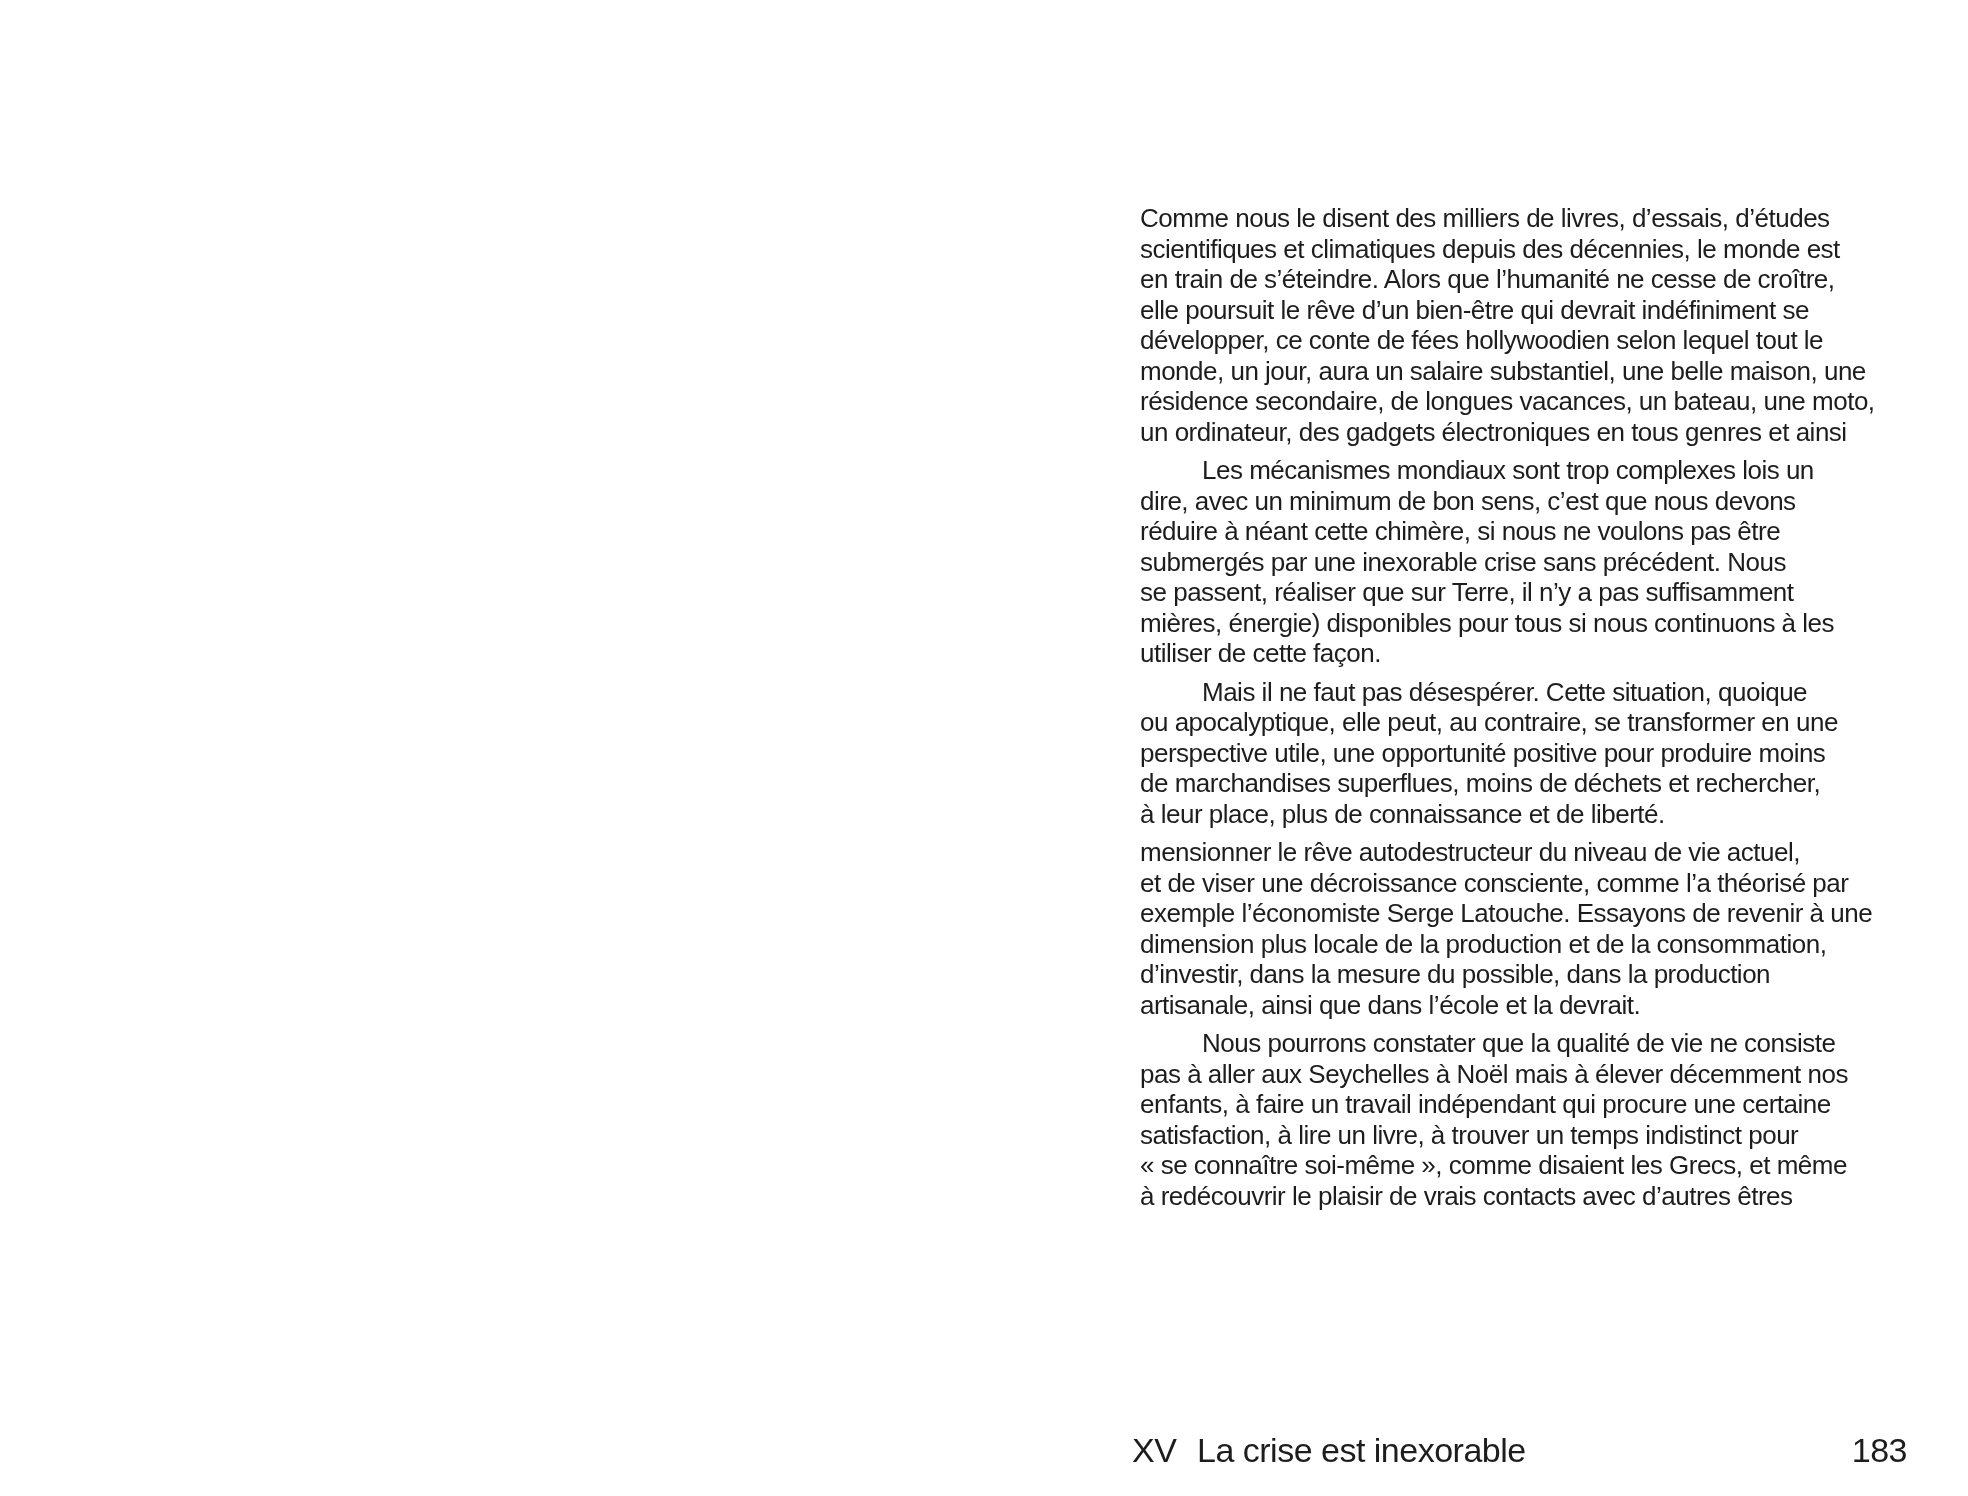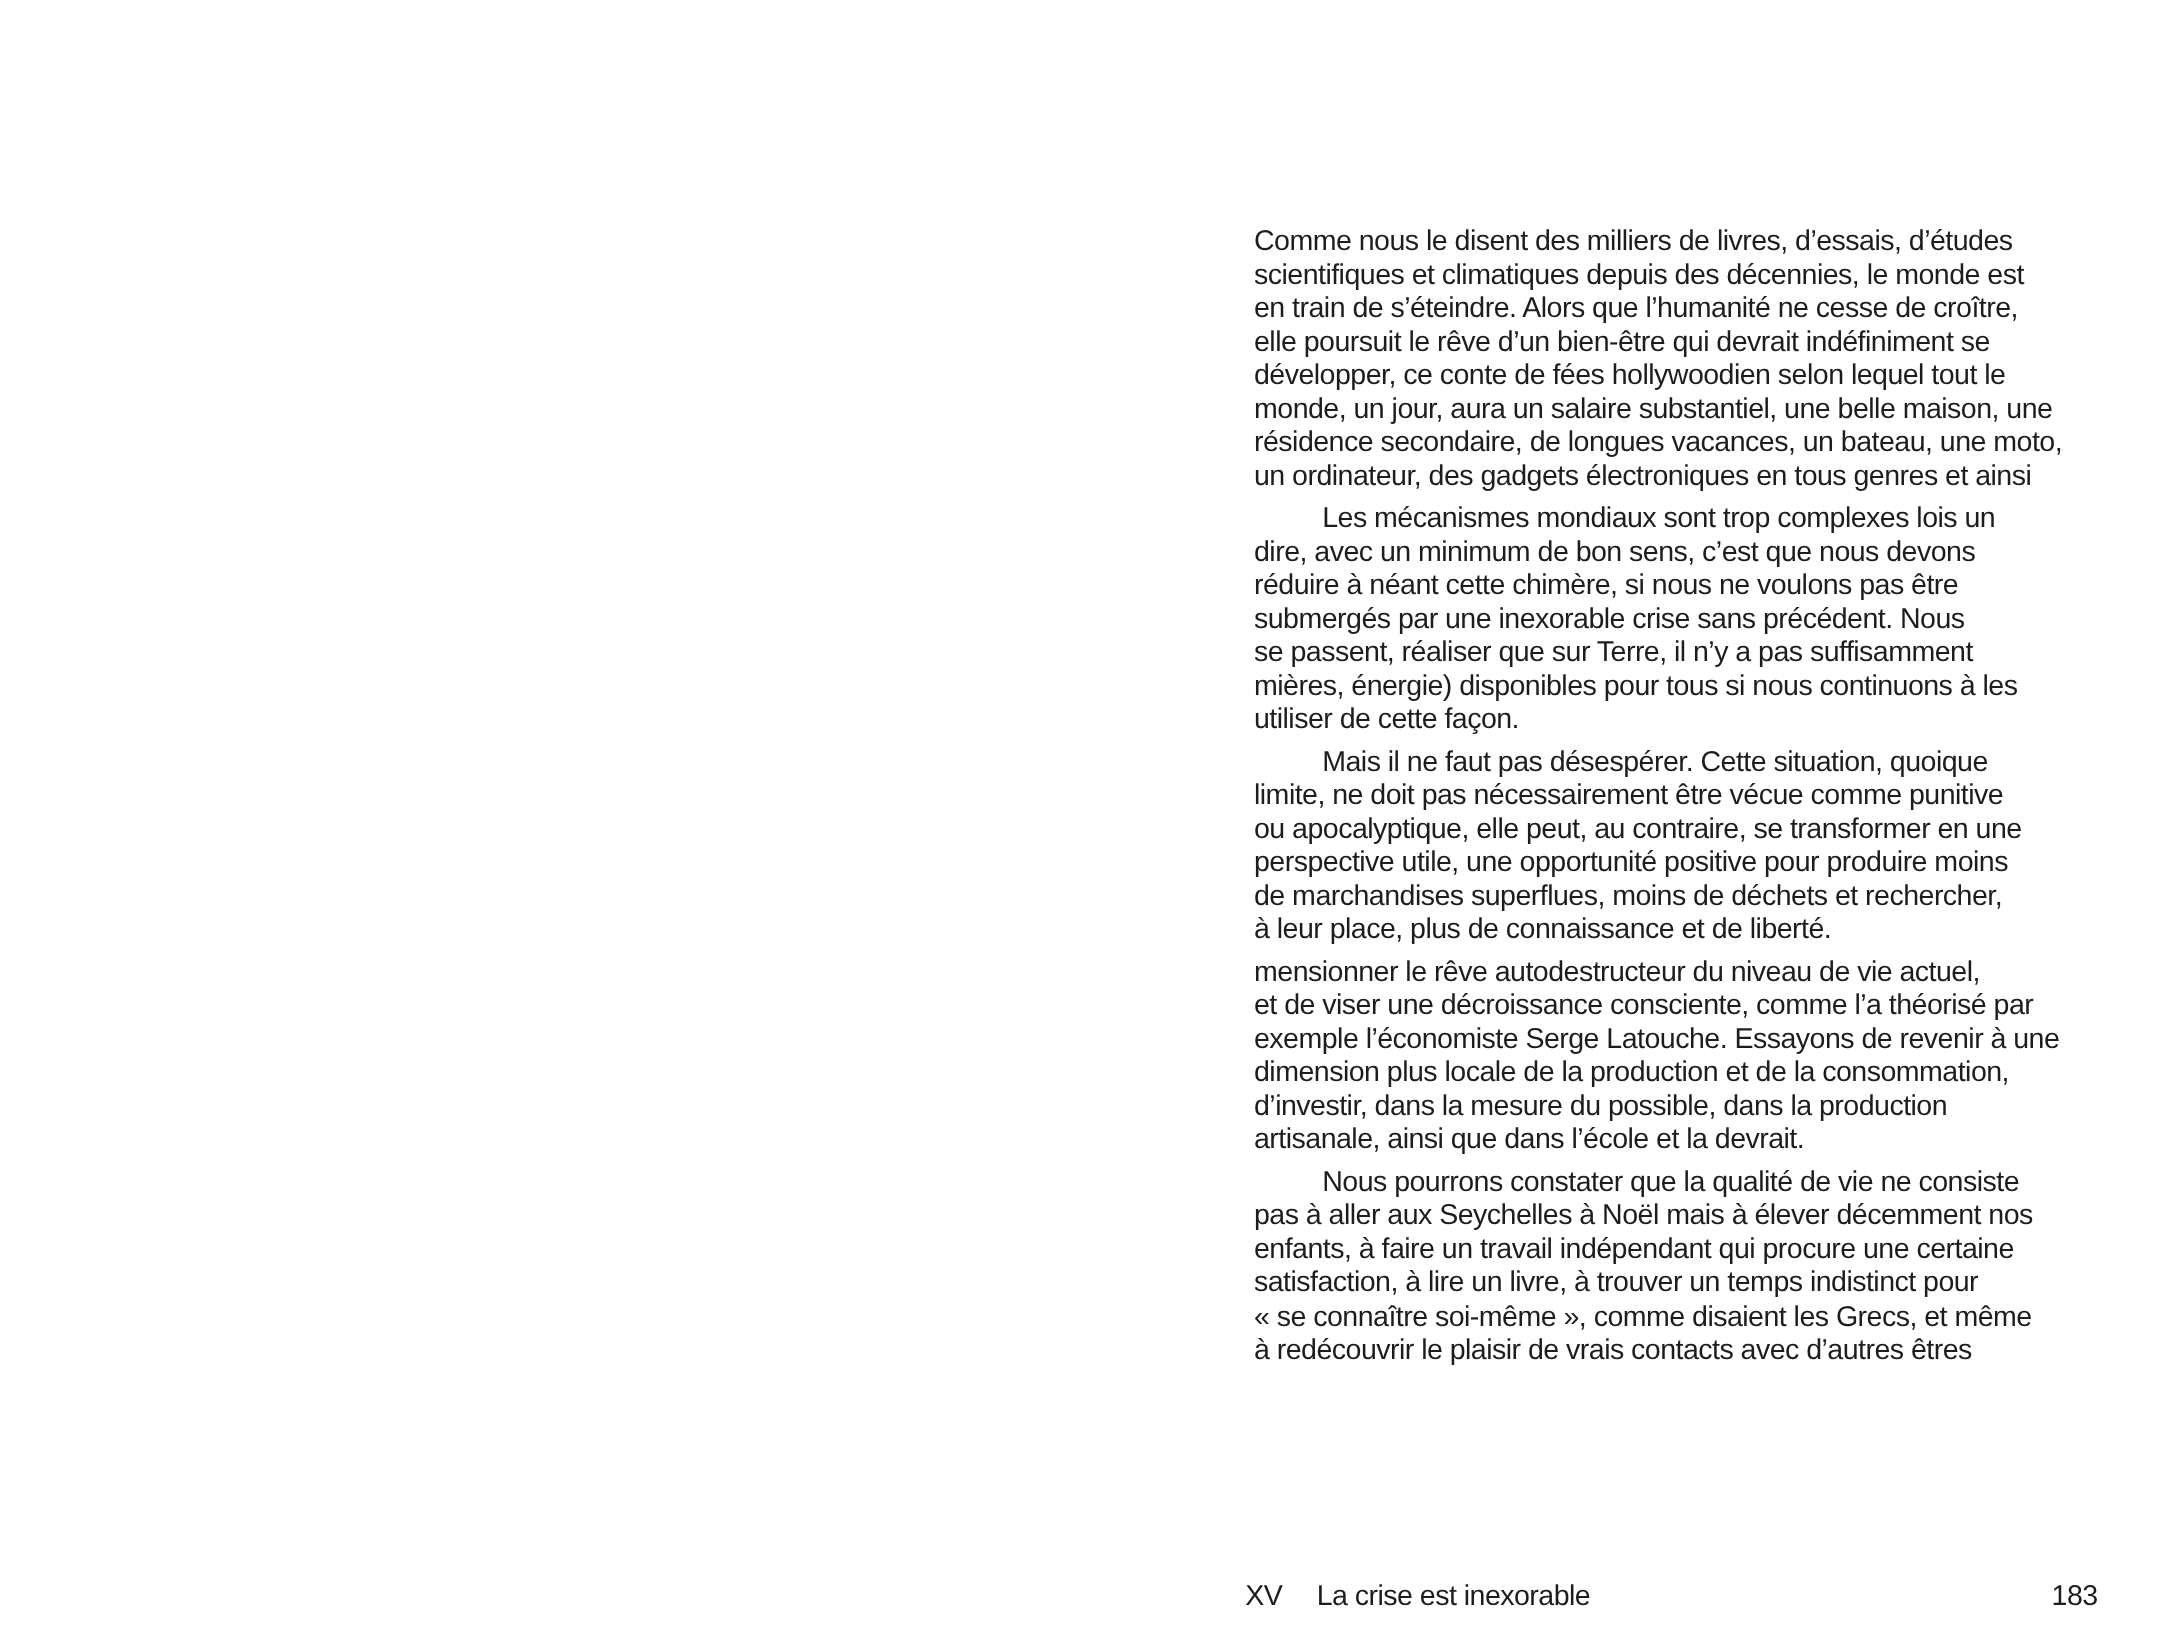--- a/index.html
+++ b/index.html
@@ -48,21 +48,21 @@
   .line.indent {
     padding-left: 66px;
   }
 
   .footer {
     position: absolute;
     left: 1120px;
     top: 1423px;
     width: 783px;
     height: 32px;
-    font-size: 26px;
+    font-size: 34px;
     line-height: 30.5px;
     letter-spacing: -0.5px;
     font-weight: 500;
     color: #1d1d1d;
   }
 
   .footer .chapter-number {
     position: absolute;
     left: 0; top: 0;
     white-space: nowrap;
@@ -103,21 +103,20 @@
         <div class="line indent">Les mécanismes mondiaux sont trop complexes lois un</div>
         <div class="line">dire, avec un minimum de bon sens, c’est que nous devons</div>
         <div class="line">réduire à néant cette chimère, si nous ne voulons pas être</div>
         <div class="line">submergés par une inexorable crise sans précédent. Nous</div>
         <div class="line">se passent, réaliser que sur Terre, il n’y a pas suffisamment</div>
         <div class="line">mières, énergie) disponibles pour tous si nous continuons à les</div>
         <div class="line">utiliser de cette façon.</div>
       </div>
       <div class="paragraph">
         <div class="line indent">Mais il ne faut pas désespérer. Cette situation, quoique</div>
-        <div class="line">limite, ne doit pas nécessairement être vécue comme punitive</div>
         <div class="line">ou apocalyptique, elle peut, au contraire, se transformer en une</div>
         <div class="line">perspective utile, une opportunité positive pour produire moins</div>
         <div class="line">de marchandises superflues, moins de déchets et rechercher,</div>
         <div class="line">à leur place, plus de connaissance et de liberté.</div>
       </div>
       <div class="paragraph">
         <div class="line">mensionner le rêve autodestructeur du niveau de vie actuel,</div>
         <div class="line">et de viser une décroissance consciente, comme l’a théorisé par</div>
         <div class="line">exemple l’économiste Serge Latouche. Essayons de revenir à une</div>
         <div class="line">dimension plus locale de la production et de la consommation,</div>

